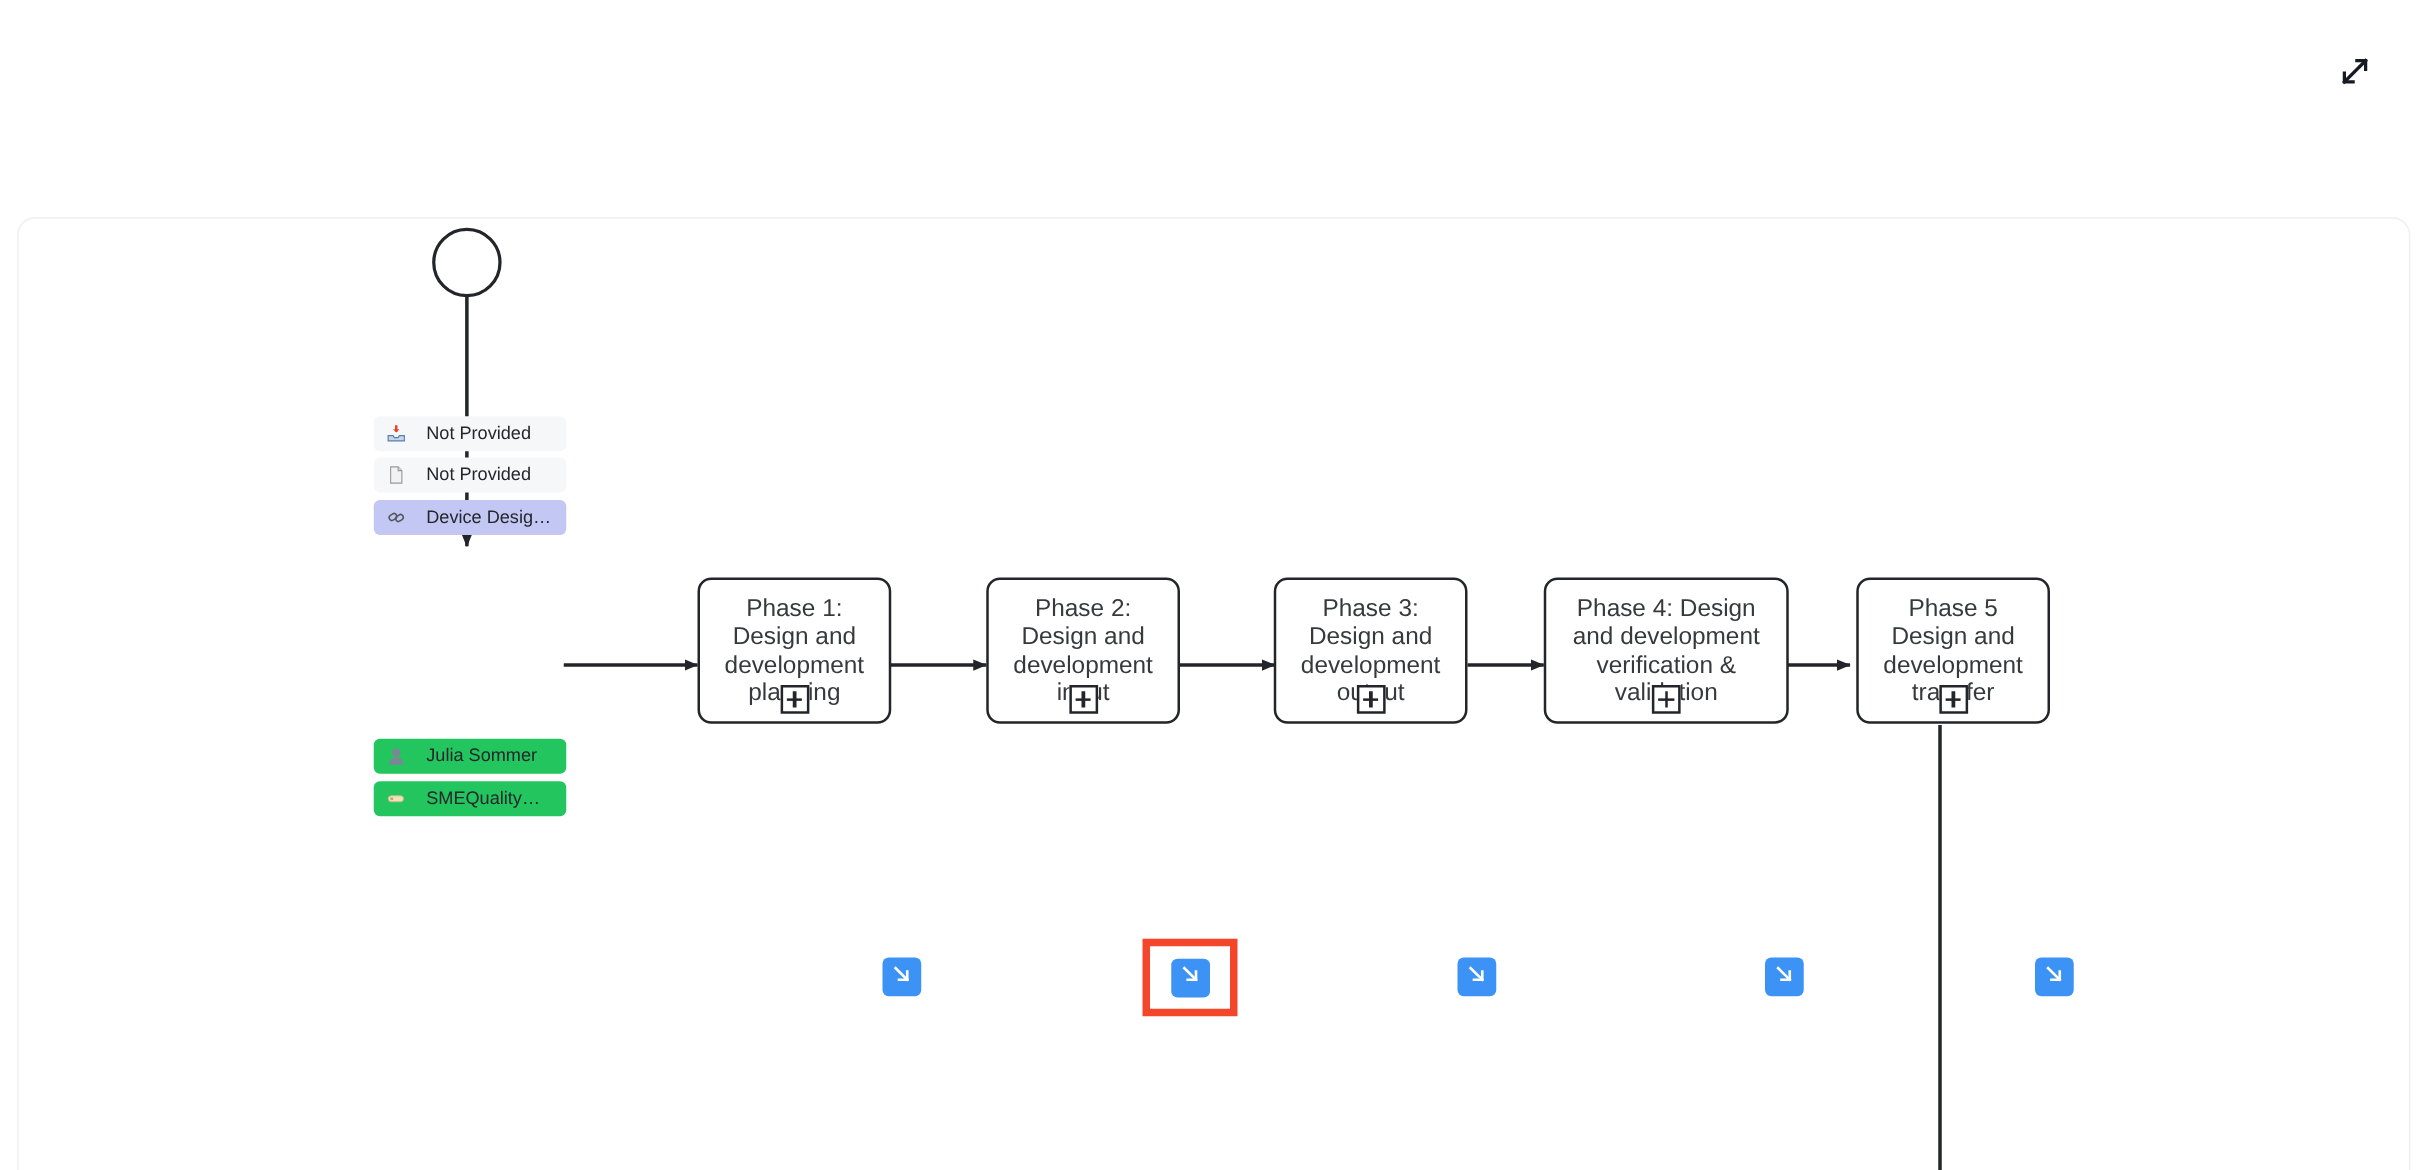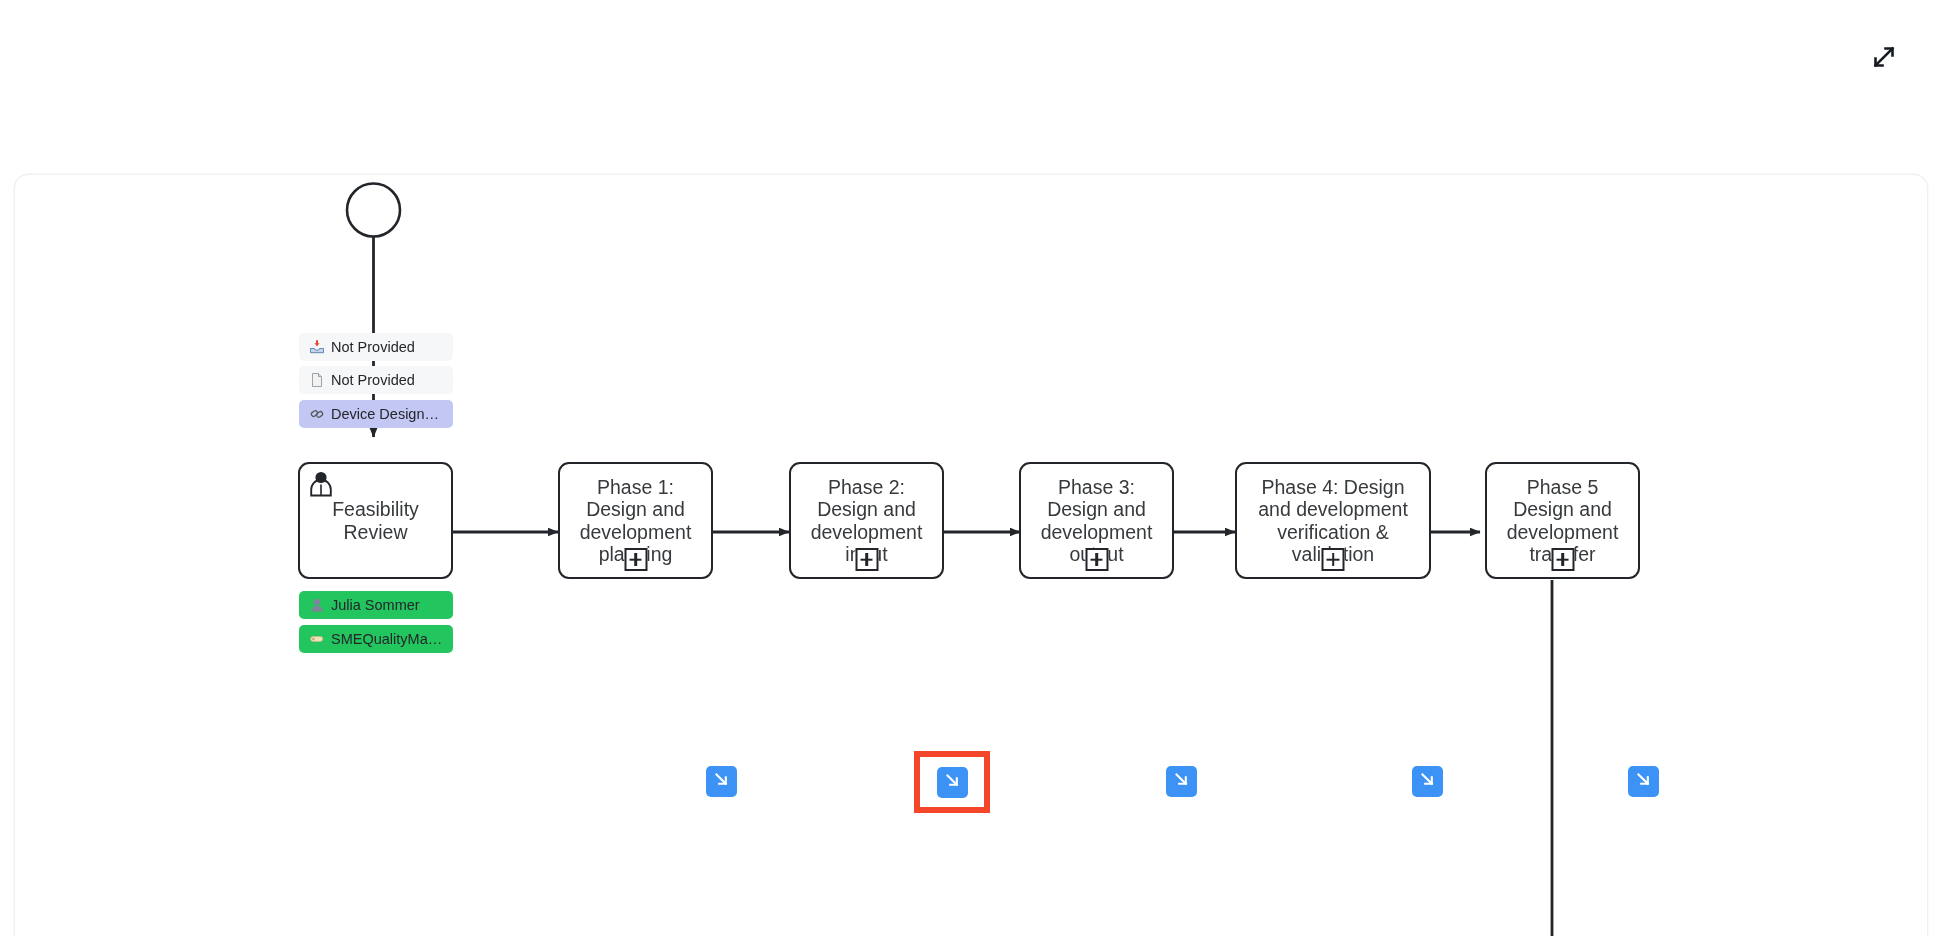--- a/index.html
+++ b/index.html
@@ -105,21 +105,21 @@
     height: 2.6px; width: 12.5px;
     transform: translateY(-50%);
   }
 
   
   .badge {
     position: absolute;
     height: 28px;
     display: flex;
     align-items: center;
-    gap: 6px;
+    gap: 16px;
     padding: 0 10px;
     border-radius: 5px;
     font-size: 14.5px;
     color: #24262b;
     white-space: nowrap;
     overflow: hidden;
   }
   .badge-gray { background: #f6f7f9; }
   .badge-lavender { background: #c3c7f3; }
   .badge-yellow { background: #22c55e; }
@@ -224,30 +224,20 @@
         <svg width="16" height="16" viewBox="0 0 16 16">
           <g fill="none" stroke="#55585f" stroke-width="1.25">
             <rect x="2.2" y="5.4" width="6.4" height="4.4" rx="2.2" transform="rotate(-35 5.4 7.6)"></rect>
             <rect x="7.4" y="6.2" width="6.4" height="4.4" rx="2.2" transform="rotate(-35 10.6 8.4)"></rect>
           </g>
         </svg>
       </span>
       <span class="badge-txt">Device Design Pla...</span>
     </div>
 
-    <div class="task" style="left:283px; top:287px; width:155px; height:117px;">
-      <span class="user-icon">
-        <svg width="28" height="28" viewBox="0 0 28 28">
-          <circle cx="14" cy="8.5" r="5.6" fill="#22252a"></circle>
-          <path d="M4.2,26.5 v-6 a9.8,9.8 0 0 1 19.6,0 v6 z" fill="none" stroke="#22252a" stroke-width="1.9"></path>
-          <path d="M14,15.5 v11" stroke="#22252a" stroke-width="1.6"></path>
-        </svg>
-      </span>
-      <span class="task-label">Feasibility Review</span>
-    </div>
 
     <div class="badge badge-yellow" style="left:284px; top:416px; width:154px;">
       <span class="badge-ico">
         <svg width="16" height="16" viewBox="0 0 16 16">
           <circle cx="8" cy="5" r="3.2" fill="#7f8499"></circle>
           <path d="M2.2,14.5 a5.8,5.8 0 0 1 11.6,0 z" fill="#7f8499"></path>
         </svg>
       </span>
       <span class="badge-txt">Julia Sommer</span>
     </div>

